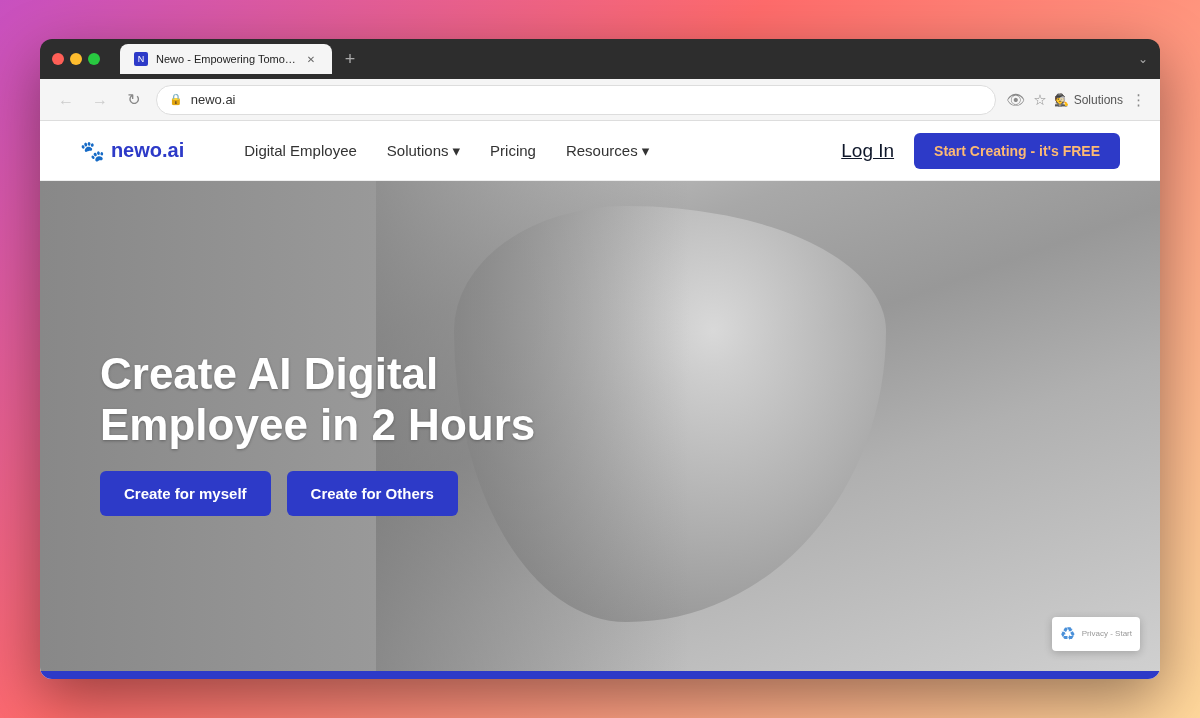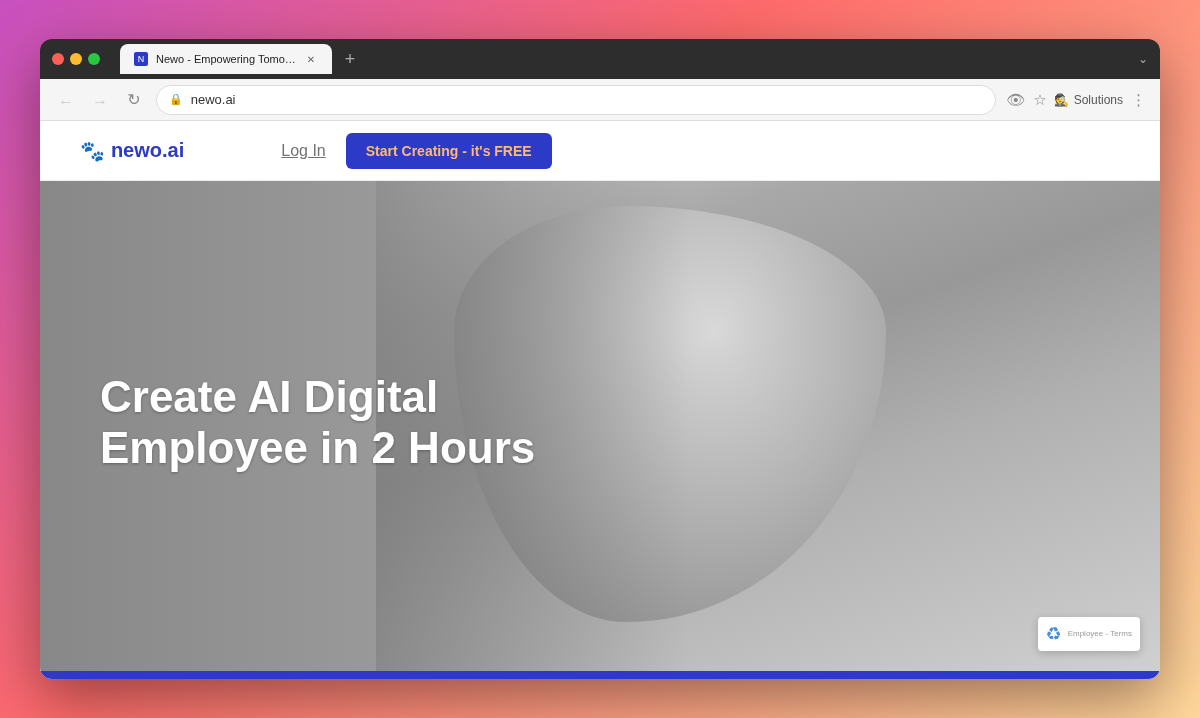--- a/index.html
+++ b/index.html
@@ -255,22 +255,22 @@
       font-weight: 500;
     }
 
     .nav-actions {
       display: flex;
       align-items: center;
       gap: 20px;
     }
 
     .login-btn {
-      font-size: 16px;
-      color: #737373;
+      font-size: 19px;
+      color: #0f172a;
       cursor: pointer;
       text-decoration: underline;
       margin-left: 37px;
     }
 
     .start-btn {
       background: #2d3ac8;
       color: #fdba74;
       border: none;
       border-radius: 6px;
@@ -462,37 +462,57 @@
     </div>
   </div>
 
   <div class="website">
 
     <nav class="nav">
       <div class="logo">
         <span class="logo-icon">🐾</span>
         <span class="logo-text">newo.ai</span>
       </div>
+      <div class="nav-links">
+        <span class="nav-link">
+          <span>Digital Employee</span>
+        </span>
+        <span class="nav-link">
+          <span>Solutions</span>
+          <span class="chevron-down"></span>
+        </span>
+        <span class="nav-link nav-link-active">
+          <span>Pricing</span>
+        </span>
+        <span class="nav-link">
+          <span>Resources</span>
+          <span class="chevron-down"></span>
+        </span>
+      </div>
       <div class="nav-actions">
         <span class="login-btn">Log In</span>
         <button class="start-btn">Start Creating - it's FREE</button>
       </div>
     </nav>
 
     <div class="hero">
       <div class="hero-bg"></div>
       <div class="hero-photo"></div>
       <div class="hero-content">
         <h1 class="hero-title">Create AI Digital Employee in 2 Hours</h1>
+        <div class="hero-buttons">
+          <button class="btn-primary">Create for myself</button>
+          <button class="btn-secondary">Create for Others</button>
+        </div>
       </div>
 
       <div class="recaptcha-badge">
         <span class="recaptcha-icon">♻</span>
         <div class="recaptcha-text">
-          <span>Employee - Terms</span>
+          <span>Privacy - Start</span>
         </div>
       </div>
     </div>
 
     <div class="bottom-bar"></div>
 
   </div>
 </div>
 
 </body></html>

